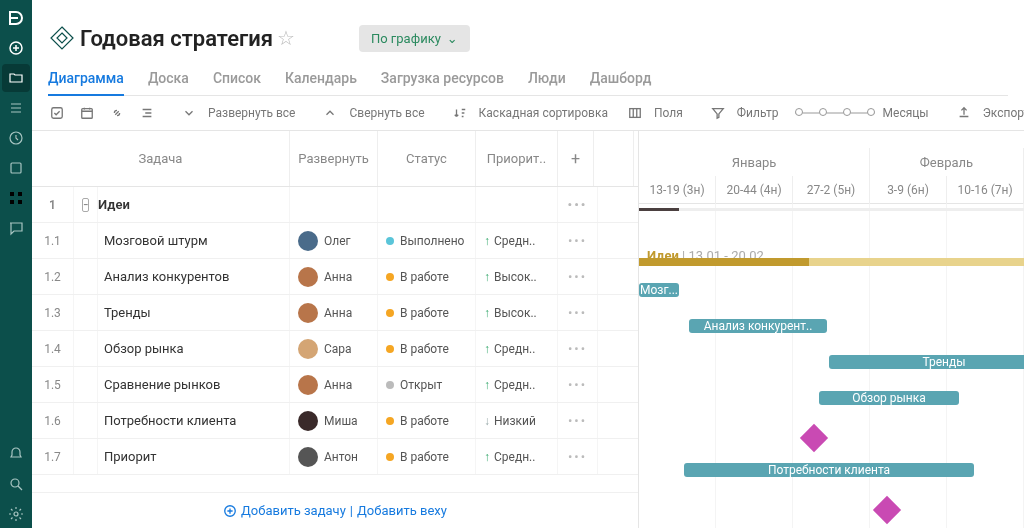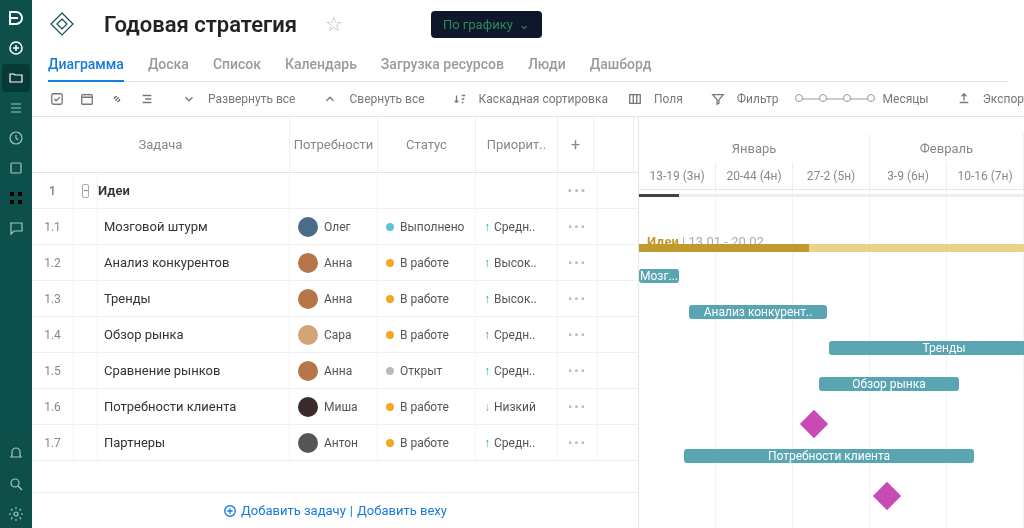--- a/index.html
+++ b/index.html
@@ -5,25 +5,25 @@
 * { box-sizing: border-box; margin: 0; padding: 0; }
 body { font-family: -apple-system, BlinkMacSystemFont, "Segoe UI", Roboto, sans-serif; font-size: 13px; color: #333; background: #fff; overflow: hidden; width: 1024px; height: 528px; }
 .app { display: flex; height: 528px; }
 .rail { width: 32px; background: #0c4f4b; display: flex; flex-direction: column; align-items: center; padding-top: 4px; gap: 2px; }
 .rail-item { width: 28px; height: 28px; display: flex; align-items: center; justify-content: center; color: #a8c5c2; cursor: pointer; border-radius: 4px; }
 .rail-item.active { background: #073a37; color: #fff; }
 .rail-item svg { width: 16px; height: 16px; }
 .rail-spacer { flex: 1; }
 .main { flex: 1; display: flex; flex-direction: column; overflow: hidden; }
 .header { padding: 10px 16px 0; }
-.title-row { display: flex; align-items: center; gap: 28px; }
+.title-row { display: flex; align-items: center; gap: 4px; margin-top: 14px; }
 .diamond-icon { width: 28px; height: 28px; display: flex; align-items: center; justify-content: center; }
 .title { font-size: 22px; font-weight: 600; color: #222; }
 .star { color: #bbb; font-size: 20px; cursor: pointer; }
-.status-badge { margin-left: 60px; display: flex; align-items: center; gap: 6px; background: #0f172a; color: #2b8a5f; padding: 6px 12px; border-radius: 4px; font-size: 13px; cursor: pointer; }
+.status-badge { margin-left: 60px; display: flex; align-items: center; gap: 6px; background: #e5e5e5; color: #2b8a5f; padding: 6px 12px; border-radius: 4px; font-size: 13px; cursor: pointer; }
 .tabs { display: flex; gap: 24px; margin-top: 10px; border-bottom: 1px solid #e5e5e5; }
 .tab { padding: 8px 0; color: #9a9a9a; cursor: pointer; font-size: 14px; font-weight: 500; border-bottom: 2px solid transparent; margin-bottom: -1px; }
 .tab.active { color: #167adf; border-bottom-color: #167adf; }
 .toolbar { display: flex; align-items: center; gap: 4px; padding: 6px 12px; border-bottom: 1px solid #e5e5e5; color: #777; font-size: 12px; flex-wrap: nowrap; white-space: nowrap; }
 .tool-btn { display: flex; align-items: center; gap: 12px; padding: 4px 6px; cursor: pointer; border-radius: 3px; }
 .tool-sep { width: 1px; height: 18px; background: #ddd; margin: 0 4px; }
 .slider-track { width: 80px; height: 2px; background: #ccc; position: relative; }
 .slider-dot { width: 8px; height: 8px; border-radius: 50%; background: #fff; border: 1px solid #999; position: absolute; top: -4px; }
 .content { flex: 1; display: flex; overflow: hidden; }
 .grid { width: 607px; border-right: 1px solid #e5e5e5; display: flex; flex-direction: column; }
@@ -247,21 +247,21 @@
           <span>Экспорт</span>
         </span>
       <span class="tool-sep"></span>
       <span class="tool-btn"><span>Вид</span> ⌄</span>
     </div>
 
     <div class="content">
       <div class="grid">
         <div class="grid-head">
           <div class="gh gh-task">Задача</div>
-          <div class="gh gh-assignee">Потребности</div>
+          <div class="gh gh-assignee">Развернуть</div>
           <div class="gh gh-status">Статус</div>
           <div class="gh gh-priority">Приорит..</div>
           <div class="gh gh-plus">+</div>
           <div class="gh gh-menu"></div>
         </div>
         <div class="grid-body" id="grid-body">
             <div class="grid-row group">
               <div class="cell c-num">1</div>
 <div class="cell c-toggle">
                 <span class="toggle-box">−</span>
@@ -322,21 +322,21 @@
 <div class="cell c-toggle"></div>
 <div class="cell c-name">Потребности клиента</div>
 <div class="cell c-assignee"><span class="avatar" style="background:#3a2a2a"></span>Миша</div>
 <div class="cell c-status"><span class="dot" style="background:#f5a623"></span>В работе</div>
 <div class="cell c-priority"><span class="arrow-down">↓</span> Низкий</div>
 <div class="cell c-menu">•••</div>
             </div>
             <div class="grid-row">
               <div class="cell c-num">1.7</div>
 <div class="cell c-toggle"></div>
-<div class="cell c-name">Партнеры</div>
+<div class="cell c-name">Приорит</div>
 <div class="cell c-assignee"><span class="avatar" style="background:#555"></span>Антон</div>
 <div class="cell c-status"><span class="dot" style="background:#f5a623"></span>В работе</div>
 <div class="cell c-priority"><span class="arrow-up">↑</span> Средн..</div>
 <div class="cell c-menu">•••</div>
             </div>
           </div>
         <div class="grid-footer">
           <span class="add-link">
             <svg width="14" height="14" viewBox="0 0 16 16" stroke="#167adf" fill="none" stroke-width="1.5">
                 <circle cx="8" cy="8" r="6"></circle>

